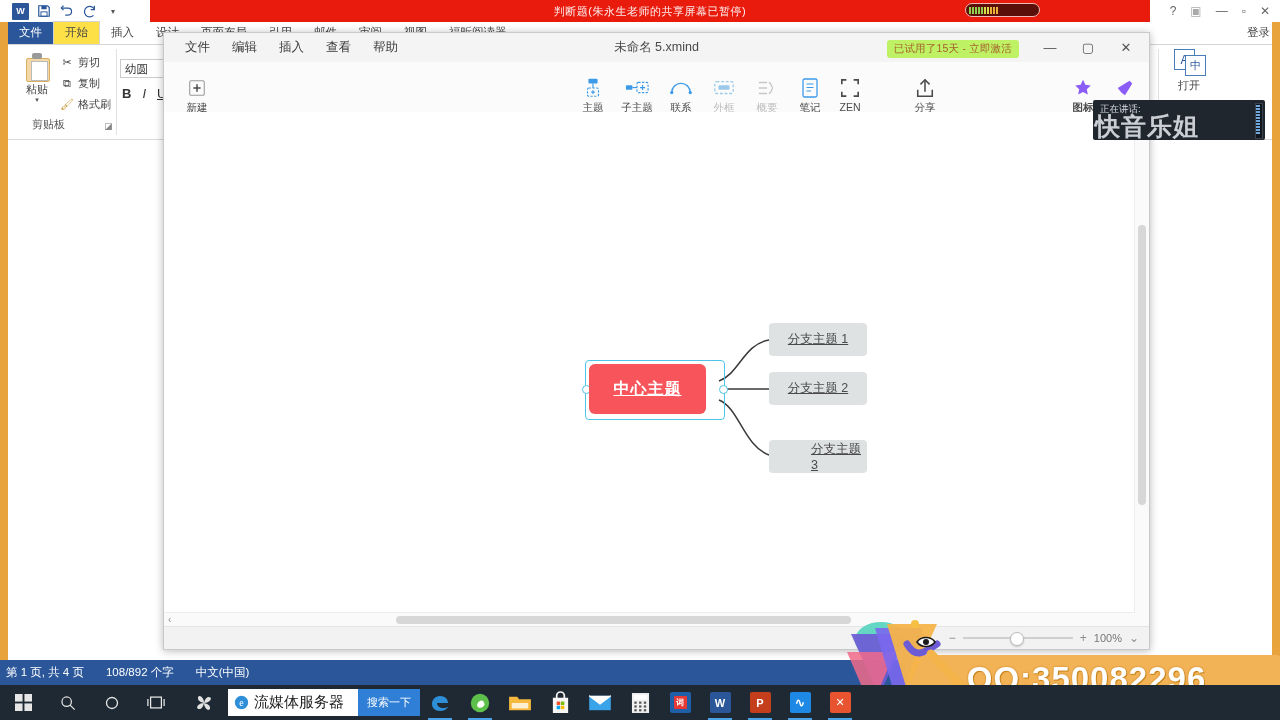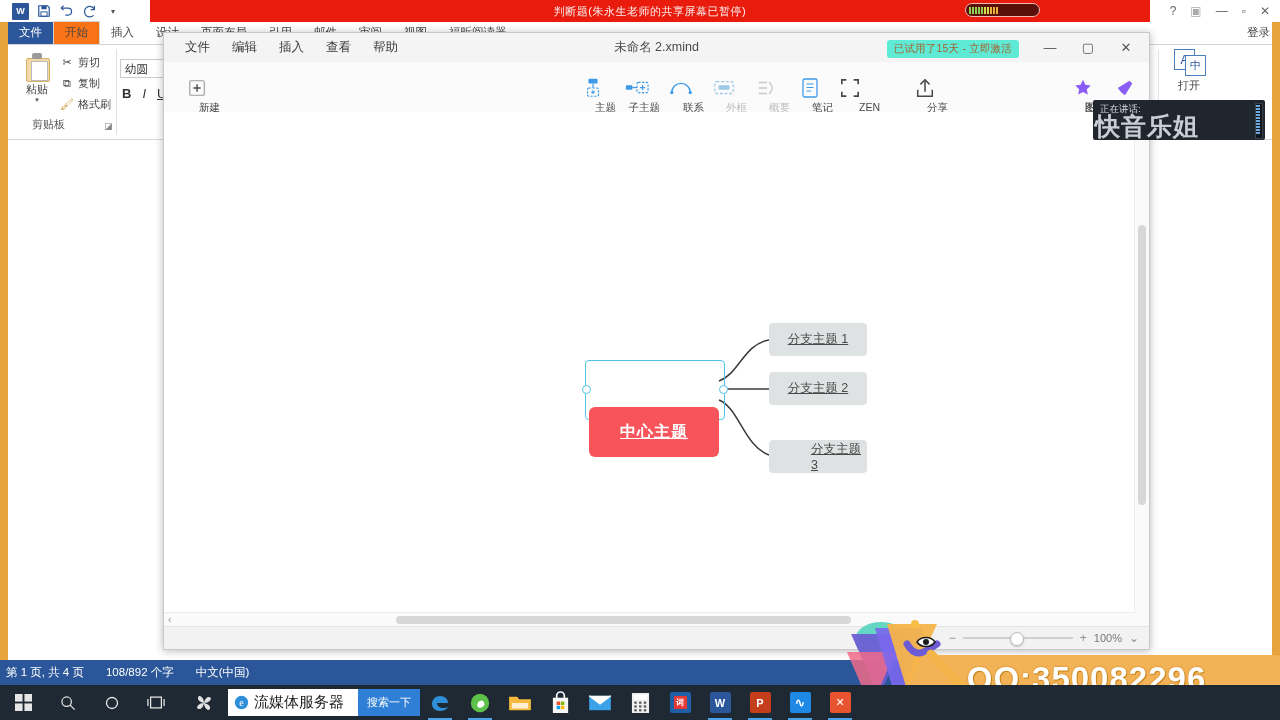--- a/index.html
+++ b/index.html
@@ -17,21 +17,21 @@
   #word-orange-right{position:absolute;left:1272px;top:22px;width:8px;height:638px;background:#e8a33d;}
   #word-qat{position:absolute;left:8px;top:0;height:22px;display:flex;align-items:center;gap:7px;padding-left:4px;}
   .qat-ico{width:16px;height:16px;display:flex;align-items:center;justify-content:center;font-size:12px;color:#2b579a;}
   .word-logo{width:17px;height:17px;background:#2b579a;color:#fff;font-size:9px;font-weight:bold;
     display:flex;align-items:center;justify-content:center;border-radius:1px;}
   #word-winctl{position:absolute;right:4px;top:0;height:22px;display:flex;align-items:center;gap:14px;
     font-size:12px;color:#666;padding-right:6px;}
   #word-tabs{position:absolute;left:8px;top:22px;height:22px;display:flex;align-items:flex-end;font-size:11.5px;color:#444;}
   .wtab{padding:3px 11px 4px 11px;line-height:15px;white-space:nowrap;}
   .wtab.file{background:#2b579a;color:#fff;}
-  .wtab.active{background:#f97316;border:1px solid #d4d4d4;border-bottom:1px solid #fff;position:relative;top:1px;}
+  .wtab.active{background:#fde047;border:1px solid #d4d4d4;border-bottom:1px solid #fff;position:relative;top:1px;}
   #word-signin{position:absolute;right:10px;top:25px;font-size:11.5px;color:#444;}
   #word-ribbon{position:absolute;left:8px;top:44px;width:1264px;height:94px;background:#fff;border-top:1px solid #d4d4d4;}
   #ribbon-clip{position:absolute;left:2px;top:2px;width:108px;height:88px;}
   .paste-btn{position:absolute;left:8px;top:6px;width:38px;text-align:center;font-family:Liberation Serif, serif;}
   .paste-ico{width:26px;height:28px;margin:0 auto;position:relative;}
   .clipbody{position:absolute;left:2px;top:5px;width:22px;height:22px;background:#f4d9a8;border:1px solid #d8ae61;border-radius:2px;}
   .clippaper{position:absolute;left:7px;top:8px;width:15px;height:18px;background:#fff;border:1px solid #bbb;}
   .cliptop{position:absolute;left:8px;top:0px;width:10px;height:6px;background:#9a9a9a;border-radius:2px;}
   .paste-label{font-size:11px;color:#444;margin-top:1px;}
   .paste-caret{font-size:7px;color:#555;line-height:6px;}
@@ -76,26 +76,26 @@
   #speaking-strip i{display:block;width:4px;height:2px;background:#6fa8dc;margin:1px 0 0 0;}
 
   
   #xmind-window{position:absolute;left:163px;top:32px;width:987px;height:618px;background:#fff;z-index:40;
     box-shadow:0 1px 8px rgba(0,0,0,.28);border:1px solid #c9c9c9;box-sizing:border-box;}
   #xm-menubar{position:absolute;left:0;top:0;width:985px;height:29px;background:#f4f4f4;border-bottom:1px solid #eaeaea;}
   #xm-menu{position:absolute;left:10px;top:0;height:29px;display:flex;align-items:center;gap:0px;}
   .xm-menu-item{font-size:12.5px;color:#3c3c3c;padding:4px 11px;border-radius:3px;}
   #xm-title{position:absolute;left:0;top:0;width:985px;height:29px;line-height:29px;text-align:center;
     font-size:12.5px;color:#4a4a4a;pointer-events:none;}
-  #xm-trial{position:absolute;right:130px;top:7px;background:#5eead4;color:#a5612c;font-size:10.5px;
+  #xm-trial{position:absolute;right:130px;top:7px;background:#bef264;color:#a5612c;font-size:10.5px;
     padding:2px 7px;border-radius:3px;letter-spacing:.2px;}
   #xm-winctl{position:absolute;right:4px;top:0;height:29px;display:flex;align-items:center;}
   .xm-wbtn{width:38px;height:29px;display:flex;align-items:center;justify-content:center;font-size:13px;color:#555;}
   #xm-toolbar{position:absolute;left:0;top:29px;width:985px;height:50px;background:#fbfbfb;border-bottom:1px solid #e6e6e6;}
-  .tb-item{position:absolute;top:15px;width:46px;text-align:right;}
+  .tb-item{position:absolute;top:15px;width:46px;text-align:center;}
   .tb-ico{height:22px;display:flex;align-items:center;justify-content:center;}
   .tb-label{font-size:10.5px;color:#4a4a4a;margin-top:2px;}
   .tb-item.dim .tb-label{color:#bdbdbd;}
   #xm-canvas{position:absolute;left:0;top:79px;width:985px;height:524px;background:#fff;overflow:hidden;}
   #xm-vscroll{position:absolute;right:0;top:79px;width:14px;height:524px;background:#fafafa;border-left:1px solid #ededed;}
   #xm-vthumb{position:absolute;left:3px;top:113px;width:8px;height:280px;background:#d7d7d7;border-radius:4px;}
   #xm-vdown{position:absolute;right:2px;bottom:2px;font-size:9px;color:#9a9a9a;}
   #xm-hscroll{position:absolute;left:0;bottom:22px;width:971px;height:14px;background:#fafafa;border-top:1px solid #ededed;}
   #xm-hthumb{position:absolute;left:232px;top:3px;width:455px;height:8px;background:#d7d7d7;border-radius:4px;}
   #xm-hleft{position:absolute;left:4px;top:0px;font-size:10px;color:#8d8d8d;line-height:14px;}
@@ -105,22 +105,22 @@
   #zoom-track{width:110px;height:2px;background:#cfcfcf;position:relative;}
   #zoom-knob{position:absolute;left:47px;top:-5px;width:12px;height:12px;border-radius:50%;background:#fff;
     border:1px solid #bbb;box-shadow:0 1px 2px rgba(0,0,0,.18);}
   #zoom-value{font-size:11px;color:#777;}
   #xm-eye{position:absolute;left:744px;bottom:1px;width:20px;height:20px;display:flex;align-items:center;justify-content:center;}
 
   
   #map{position:absolute;left:0;top:0;width:985px;height:524px;}
   #map svg{position:absolute;left:0;top:0;}
   .node{position:absolute;box-sizing:border-box;display:flex;align-items:center;justify-content:center;text-decoration:underline;}
-  #central{left:425px;top:252px;width:130px;height:50px;background:#f7555b;border-radius:6px;color:#fff;
-    font-size:16px;font-weight:bold;letter-spacing:1px;margin-top:43px;}
+  #central{left:425px;top:252px;width:117px;height:50px;background:#f7555b;border-radius:6px;color:#fff;
+    font-size:16px;font-weight:bold;letter-spacing:1px;}
   #central-sel{position:absolute;left:421px;top:248px;width:138px;height:58px;border:1.5px solid #4fc3e8;border-radius:4px;}
   .sel-dot{position:absolute;width:7px;height:7px;border-radius:50%;background:#fff;border:1.5px solid #4fc3e8;}
   .branch{width:98px;height:33px;background:#dfe2e3;border-radius:4px;color:#4a4a4a;font-size:12.5px;}
 
   
   #wm-art{position:absolute;left:845px;top:618px;width:130px;height:102px;z-index:70;}
   #qq-badge{position:absolute;left:905px;top:655px;width:375px;height:48px;background:#f2b256;z-index:65;
     border-radius:3px;display:flex;align-items:center;justify-content:center;padding-right:12px;box-sizing:border-box;}
   #qq-text{font-size:33px;color:#fff;font-weight:bold;letter-spacing:1px;
     text-shadow:0 0 2px #c07a12,1px 1px 0 #c9881f;}
@@ -278,21 +278,21 @@
       <i></i>
       <i></i>
       <i></i>
       <i></i>
   </div>
 </div>
 
 <div id="xmind-window">
 
   <div id="xm-menubar">
-    <div id="xm-title">未命名 2.xmind</div>
+    <div id="xm-title">未命名 5.xmind</div>
     <div id="xm-menu">
       <div class="xm-menu-item">文件</div>
       <div class="xm-menu-item">编辑</div>
       <div class="xm-menu-item">插入</div>
       <div class="xm-menu-item">查看</div>
       <div class="xm-menu-item">帮助</div>
     </div>
     <div id="xm-trial">已试用了15天 - 立即激活</div>
     <div id="xm-winctl">
       <div class="xm-wbtn">—</div>

